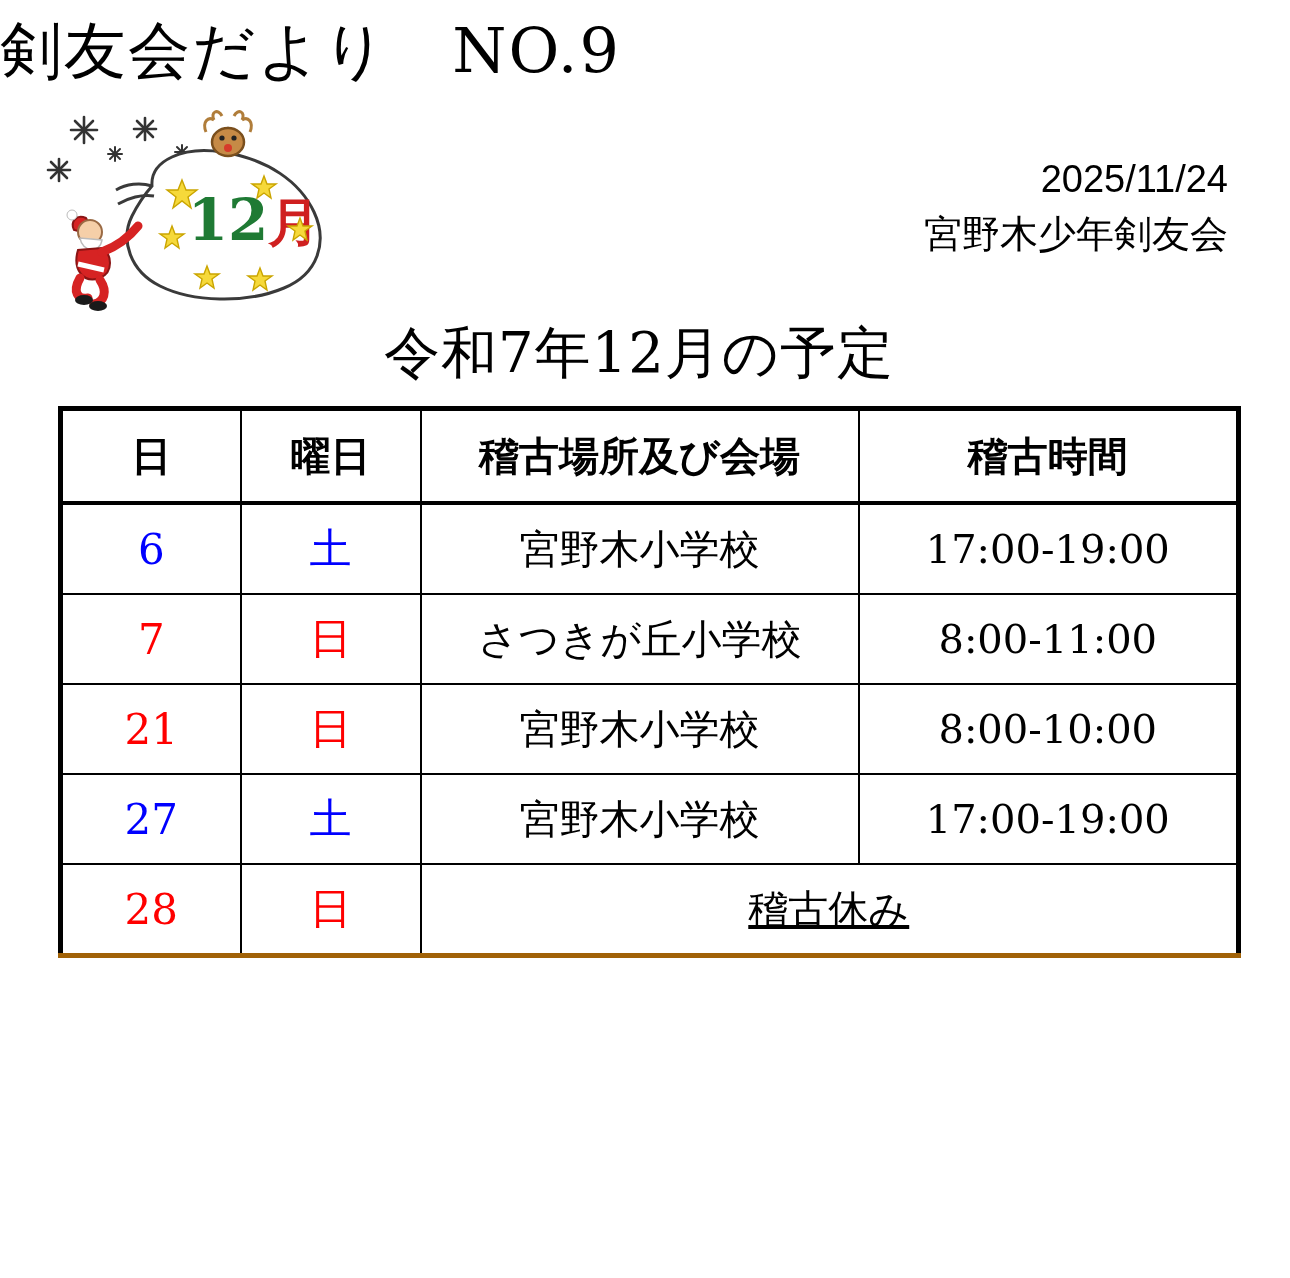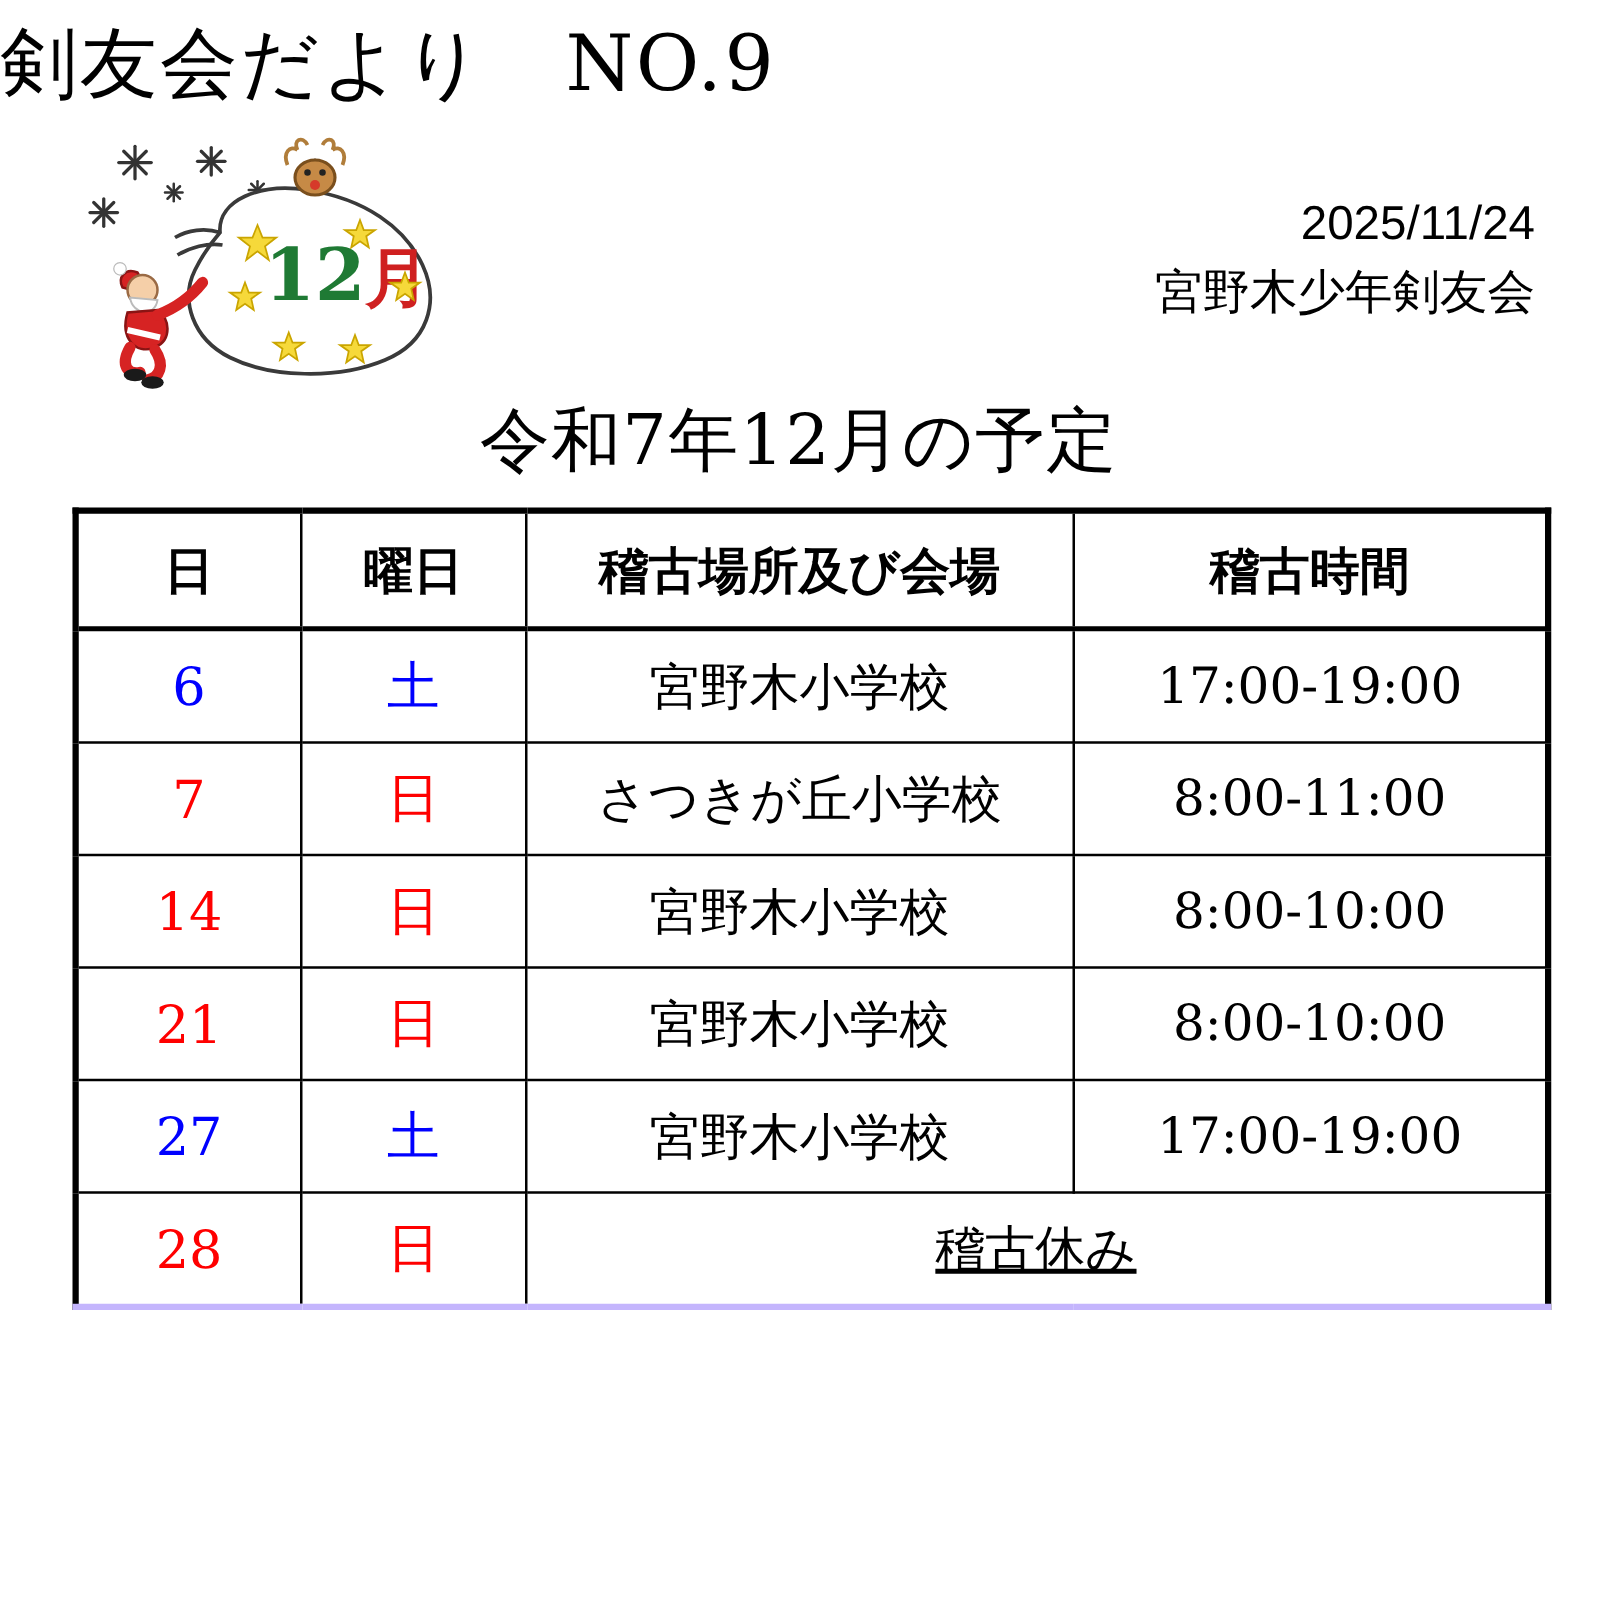--- a/index.html
+++ b/index.html
@@ -33,21 +33,21 @@
     top: 152px;
     text-align: right;
     font-size: 38px;
     line-height: 1.45;
     font-family: Liberation Sans, sans-serif;
   }
 
   
   .illustration {
     position: absolute;
-    left: 56px;
+    left: 32px;
     top: 108px;
     width: 330px;
     height: 215px;
   }
 
   
   .subtitle {
     position: absolute;
     left: 0;
     right: 12px;
@@ -99,21 +99,21 @@
   td.sun, th.sun { color: #ff0000; }
   td.time {
     font-size: 37px;
     letter-spacing: 0px;
   }
   td.rest {
     font-size: 40px;
     text-decoration: underline;
   }
   
-  table.schedule tbody tr:last-child td { border-bottom: 5px solid #c4b5fd; }
+  table.schedule tbody tr:last-child td { border-bottom: 5px solid #a16207; }
   table.schedule tbody tr td:first-child,
   table.schedule thead tr th:first-child { border-left: 5px solid #000; }
   table.schedule tbody tr td:last-child,
   table.schedule thead tr th:last-child { border-right: 5px solid #000; }
   table.schedule thead tr th { border-top: 5px solid #000; border-bottom: 4px solid #000; }
 </style>
 </head>
 <body>
 
 <div class="doc-title">剣友会だより　NO.9</div>
@@ -234,26 +234,20 @@
         <td class="place">宮野木小学校</td>
         <td class="time">17:00-19:00</td>
       </tr>
       <tr>
         <td class="num sun">7</td>
         <td class="dow sun">日</td>
         <td class="place">さつきが丘小学校</td>
         <td class="time">8:00-11:00</td>
       </tr>
       <tr>
-        <td class="num sun">14</td>
-        <td class="dow sun">日</td>
-        <td class="place">宮野木小学校</td>
-        <td class="time">8:00-10:00</td>
-      </tr>
-      <tr>
         <td class="num sun">21</td>
         <td class="dow sun">日</td>
         <td class="place">宮野木小学校</td>
         <td class="time">8:00-10:00</td>
       </tr>
       <tr>
         <td class="num sat">27</td>
         <td class="dow sat">土</td>
         <td class="place">宮野木小学校</td>
         <td class="time">17:00-19:00</td>

